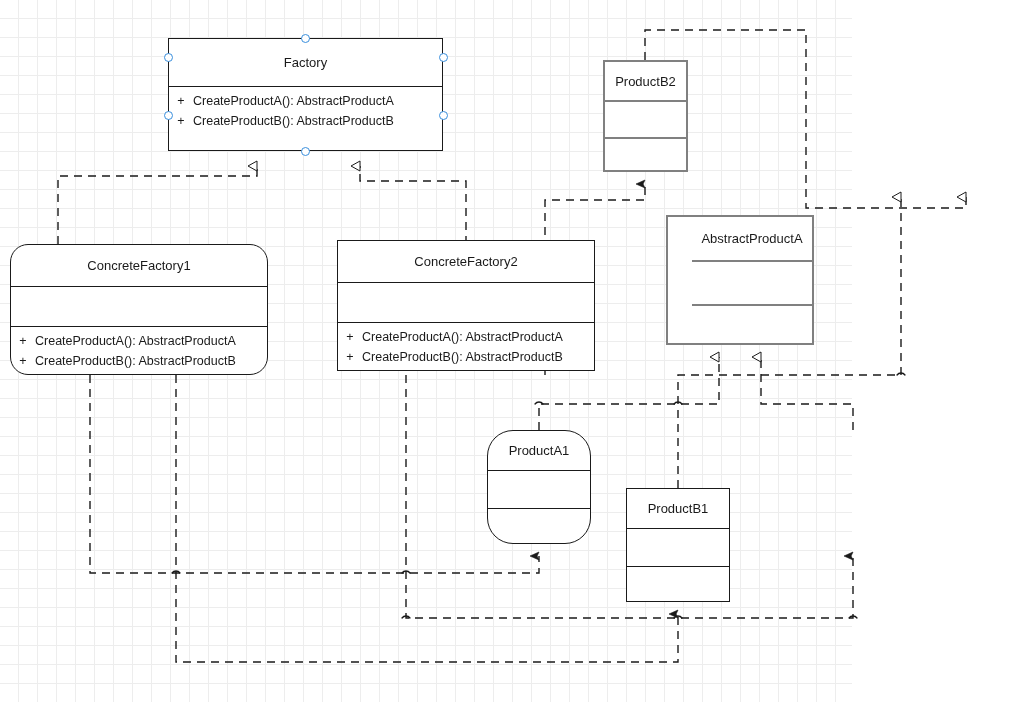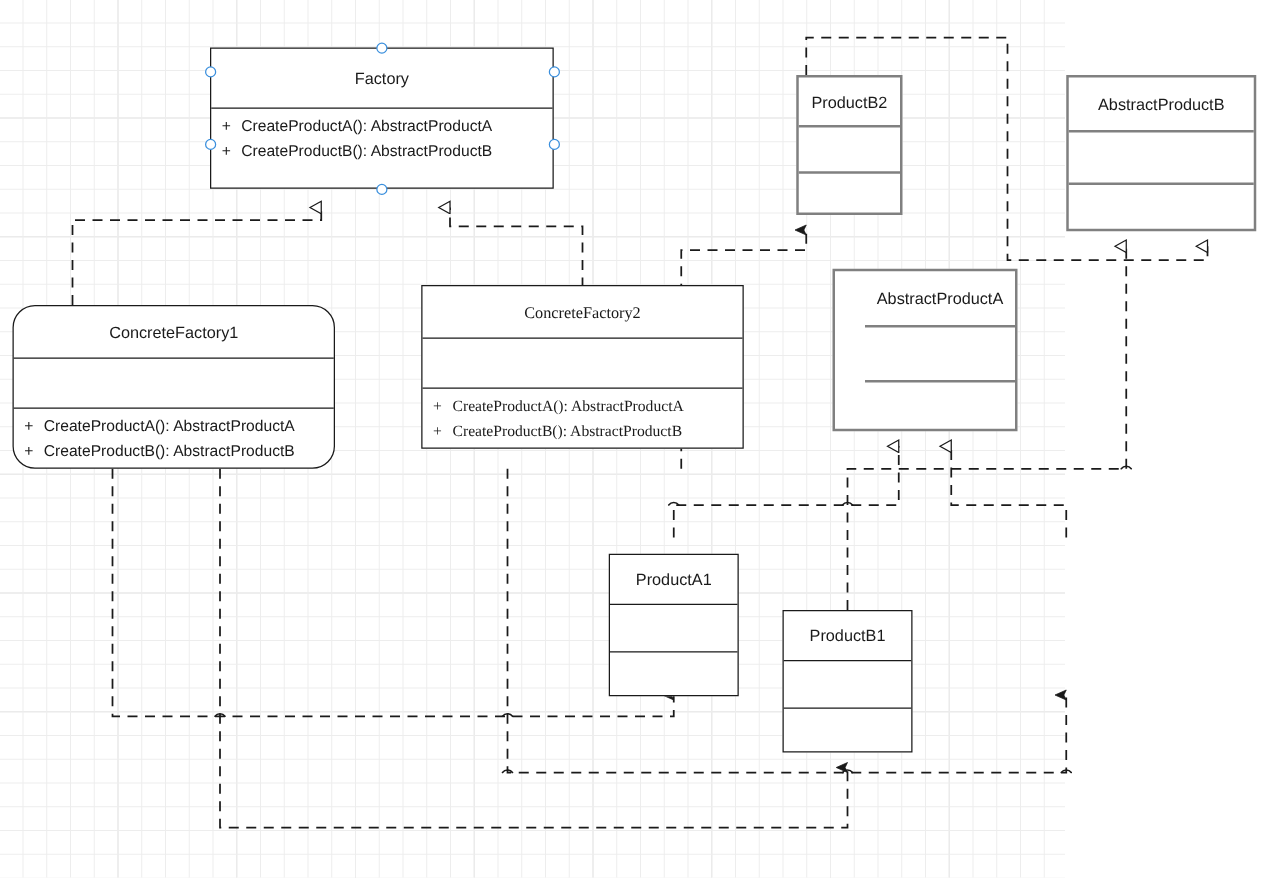--- a/index.html
+++ b/index.html
@@ -155,54 +155,49 @@
         <span class="vis">+</span>
         <span class="sig">CreateProductA(): AbstractProductA</span>
       </div>
       <div class="member">
         <span class="vis">+</span>
         <span class="sig">CreateProductB(): AbstractProductB</span>
       </div>
     </div>
   </div>
 
-  <div class="uml-class" style="left:337px;top:228px;width:258px;height:131px;font-family:Liberation Serif, serif;">
+  <div class="uml-class" style="left:337px;top:240px;width:258px;height:131px;">
     <div class="cls-name" style="height:41px;">ConcreteFactory2</div>
     <div class="compartment" style="height:40px;flex:none;"></div>
     <div class="compartment members">
       <div class="member">
         <span class="vis">+</span>
         <span class="sig">CreateProductA(): AbstractProductA</span>
       </div>
       <div class="member">
         <span class="vis">+</span>
         <span class="sig">CreateProductB(): AbstractProductB</span>
       </div>
     </div>
   </div>
 
-  <div class="uml-class hl" style="left:637px;top:60px;width:85px;height:112px;">
+  <div class="uml-class hl" style="left:603px;top:60px;width:85px;height:112px;">
     <div class="cls-name" style="height:38px;">ProductB2</div>
     <div class="compartment" style="height:37px;flex:none;"></div>
     <div class="compartment"></div>
   </div>
 
-  <div class="uml-class hl" style="left:853px;top:60px;width:152px;height:125px;">
-    <div class="cls-name" style="height:42px;">AbstractProductB</div>
-    <div class="compartment" style="height:42px;flex:none;"></div>
-    <div class="compartment"></div>
-  </div>
 
   <div class="uml-class hl" style="left:666px;top:215px;width:148px;height:130px;padding-left:24px;">
     <div class="cls-name" style="height:43px;">AbstractProductA</div>
     <div class="compartment" style="height:44px;flex:none;"></div>
     <div class="compartment"></div>
   </div>
 
-  <div class="uml-class" style="left:487px;top:443px;width:104px;height:114px;">
+  <div class="uml-class" style="left:487px;top:430px;width:104px;height:114px;border-radius:26px;">
     <div class="cls-name" style="height:39px;">ProductA1</div>
     <div class="compartment" style="height:38px;flex:none;"></div>
     <div class="compartment"></div>
   </div>
 
   <div class="uml-class" style="left:626px;top:488px;width:104px;height:114px;justify-content:center;">
     <div class="cls-name" style="height:39px;">ProductB1</div>
     <div class="compartment" style="height:38px;flex:none;"></div>
     <div class="compartment"></div>
   </div>

